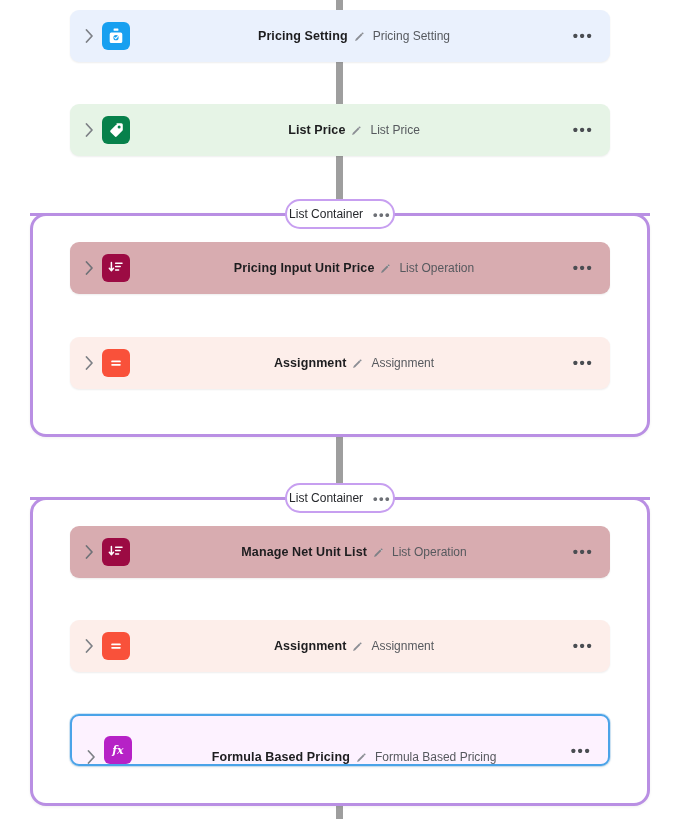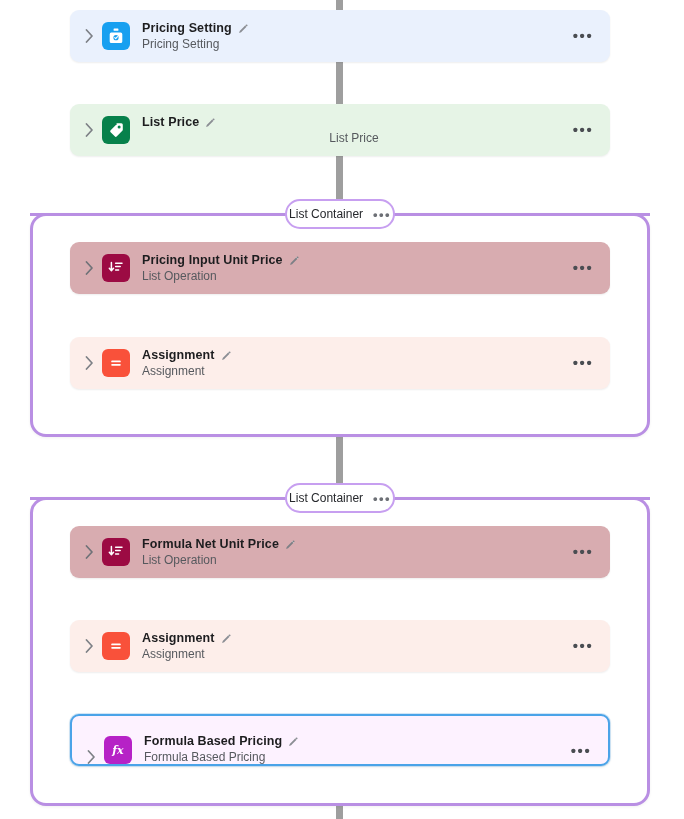--- a/index.html
+++ b/index.html
@@ -72,23 +72,23 @@
     align-items: center;
     justify-content: center;
     margin-right: 12px;
   }
   .nodeicon svg { display: block; }
 
   .nodetext {
     flex: 1 1 auto;
     min-width: 0;
     display: flex;
-    flex-direction: column;
+    flex-direction: row;
     justify-content: center;
-    gap: 2px;
+    gap: 8px;
   }
   .titlerow {
     display: flex;
     align-items: center;
     gap: 6px;
   }
   .ntitle {
     font-size: 12.5px;
     font-weight: bold;
     color: #1d1d1f;
@@ -325,21 +325,21 @@
         </svg>
     </span>
     <span class="nodeicon" style="background:#9c0b43;">
       <svg width="18" height="18" viewBox="0 0 18 18">
         <path d="M4.4 3.4 v8.0 M2.3 9.3 L4.4 11.7 L6.5 9.3" fill="none" stroke="#ffffff" stroke-width="1.5" stroke-linecap="round" stroke-linejoin="round"></path>
         <path d="M8.6 4.2 h6.4 M8.6 7.6 h4.6 M8.6 11.0 h3.0" fill="none" stroke="#ffffff" stroke-width="1.5" stroke-linecap="round"></path>
       </svg>
     </span>
     <span class="nodetext">
       <span class="titlerow">
-        <span class="ntitle">Formula Net Unit Price</span>
+        <span class="ntitle">Manage Net Unit List</span>
         <span class="pencil">
           <svg width="11" height="11" viewBox="0 0 12 12">
               <path d="M1.2 10.8 L1.9 8.6 L8.6 1.9 a1 1 0 0 1 1.5 1.5 L3.4 10.1 z" fill="#7d8086"></path>
               <path d="M7.9 2.6 L9.4 4.1" stroke="#ffffff" stroke-width="0.7"></path>
             </svg>
         </span>
       </span>
       <span class="nsub">List Operation</span>
     </span>
     <span class="dots">•••</span>

